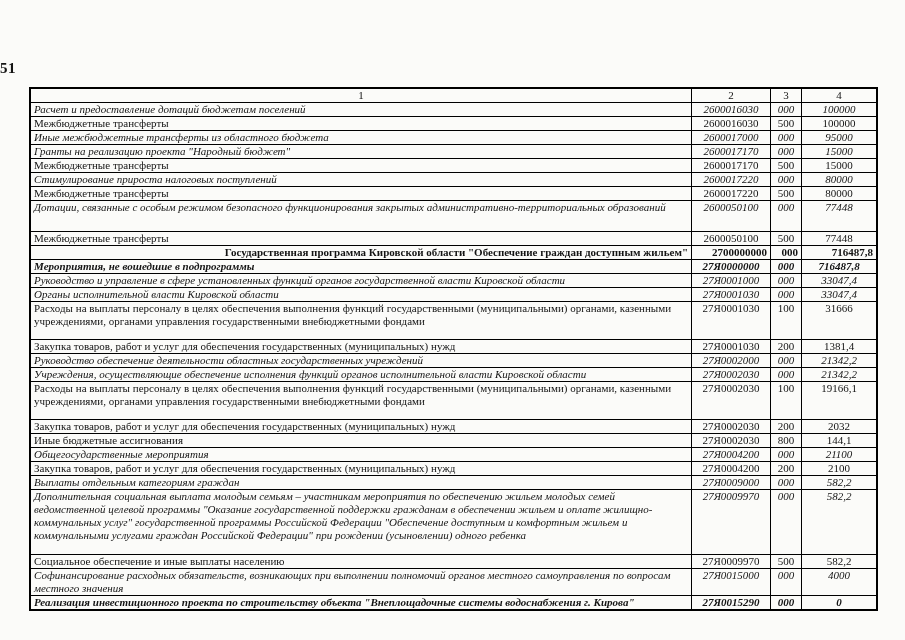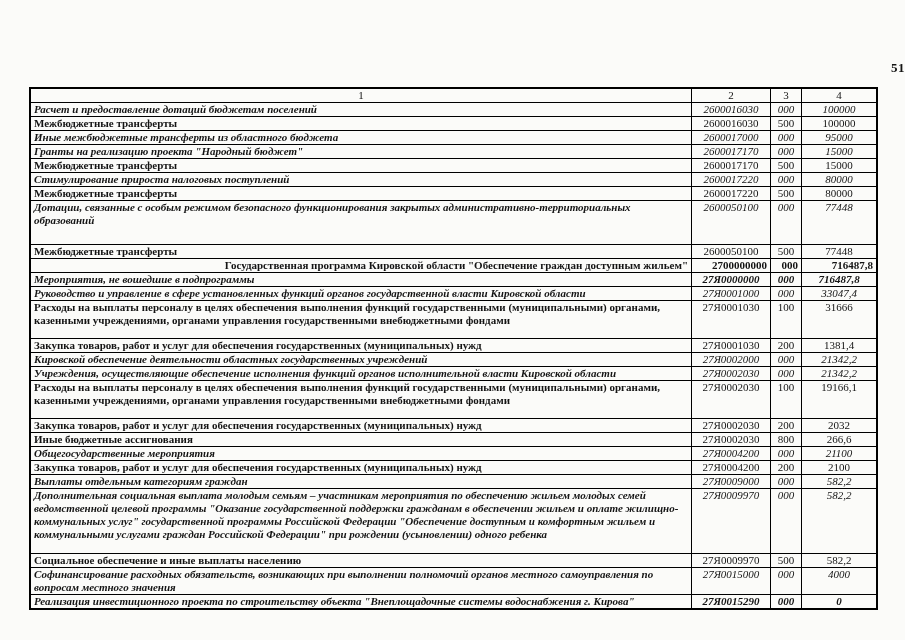--- a/index.html
+++ b/index.html
@@ -15,22 +15,22 @@
   .page {
     position: relative;
     width: 905px;
     height: 640px;
   }
   .page-number {
     position: absolute;
     top: 60px;
     left: 0;
     width: 905px;
-    text-align: right;
-    font-size: 13px;
+    text-align: left;
+    font-size: 15px;
     font-weight: bold;
     letter-spacing: 0.5px;
   }
   table.budget-table {
     position: absolute;
     top: 87px;
     left: 29px;
     width: 848px;
     border-collapse: collapse;
     table-layout: fixed;
@@ -47,21 +47,21 @@
   .budget-table th {
     font-weight: normal;
     text-align: center;
     height: 13px;
     padding: 0;
   }
   .col1 { width: 660px; }
   .col2 { width: 78px; }
   .col3 { width: 30px; }
   .col4 { width: 74px; }
-  td.cell-name { text-align: left; font-weight: bold; }
+  td.cell-name { text-align: left; }
   td.cell-code, td.cell-vr, td.cell-sum { text-align: center; }
   tr.r-italic td { font-style: italic; }
   tr.r-bold td { font-weight: bold; text-align: right; }
   tr.r-bold-italic td { font-weight: bold; font-style: italic; margin-left: 33px; }
 </style>
 </head>
 <body>
 
 <div class="page">
   <div class="page-number">51</div>
@@ -140,34 +140,40 @@
           <td class="cell-code col2">27Я0000000</td>
           <td class="cell-vr col3">000</td>
           <td class="cell-sum col4">716487,8</td>
         </tr>
         <tr class="r-italic">
           <td class="cell-name col1">Руководство и управление в сфере установленных функций органов государственной власти Кировской области</td>
           <td class="cell-code col2">27Я0001000</td>
           <td class="cell-vr col3">000</td>
           <td class="cell-sum col4">33047,4</td>
         </tr>
+        <tr class="r-italic">
+          <td class="cell-name col1">Органы исполнительной власти Кировской области</td>
+          <td class="cell-code col2">27Я0001030</td>
+          <td class="cell-vr col3">000</td>
+          <td class="cell-sum col4">33047,4</td>
+        </tr>
         <tr class="r-normal">
           <td class="cell-name col1" style="padding-bottom: 11px;">Расходы на выплаты персоналу в целях обеспечения выполнения функций государственными (муниципальными) органами, казенными учреждениями, органами управления государственными внебюджетными фондами</td>
           <td class="cell-code col2">27Я0001030</td>
           <td class="cell-vr col3">100</td>
           <td class="cell-sum col4">31666</td>
         </tr>
         <tr class="r-normal">
           <td class="cell-name col1">Закупка товаров, работ и услуг для обеспечения государственных (муниципальных) нужд</td>
           <td class="cell-code col2">27Я0001030</td>
           <td class="cell-vr col3">200</td>
           <td class="cell-sum col4">1381,4</td>
         </tr>
         <tr class="r-italic">
-          <td class="cell-name col1">Кировской обеспечение деятельности областных государственных учреждений</td>
+          <td class="cell-name col1">Руководство обеспечение деятельности областных государственных учреждений</td>
           <td class="cell-code col2">27Я0002000</td>
           <td class="cell-vr col3">000</td>
           <td class="cell-sum col4">21342,2</td>
         </tr>
         <tr class="r-italic">
           <td class="cell-name col1">Учреждения, осуществляющие обеспечение исполнения функций органов исполнительной власти Кировской области</td>
           <td class="cell-code col2">27Я0002030</td>
           <td class="cell-vr col3">000</td>
           <td class="cell-sum col4">21342,2</td>
         </tr>
@@ -180,21 +186,21 @@
         <tr class="r-normal">
           <td class="cell-name col1">Закупка товаров, работ и услуг для обеспечения государственных (муниципальных) нужд</td>
           <td class="cell-code col2">27Я0002030</td>
           <td class="cell-vr col3">200</td>
           <td class="cell-sum col4">2032</td>
         </tr>
         <tr class="r-normal">
           <td class="cell-name col1">Иные бюджетные ассигнования</td>
           <td class="cell-code col2">27Я0002030</td>
           <td class="cell-vr col3">800</td>
-          <td class="cell-sum col4">266,6</td>
+          <td class="cell-sum col4">144,1</td>
         </tr>
         <tr class="r-italic">
           <td class="cell-name col1">Общегосударственные мероприятия</td>
           <td class="cell-code col2">27Я0004200</td>
           <td class="cell-vr col3">000</td>
           <td class="cell-sum col4">21100</td>
         </tr>
         <tr class="r-normal">
           <td class="cell-name col1">Закупка товаров, работ и услуг для обеспечения государственных (муниципальных) нужд</td>
           <td class="cell-code col2">27Я0004200</td>

